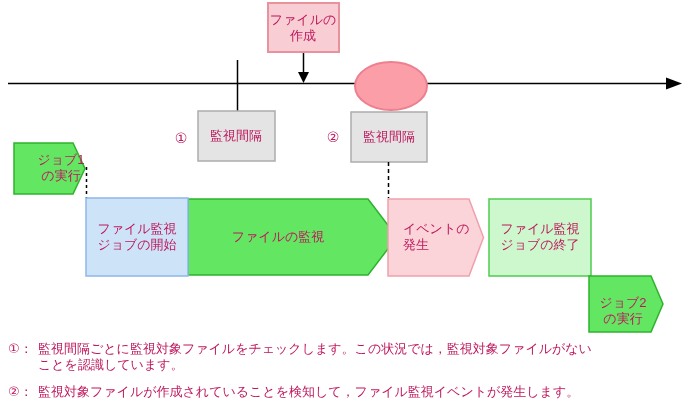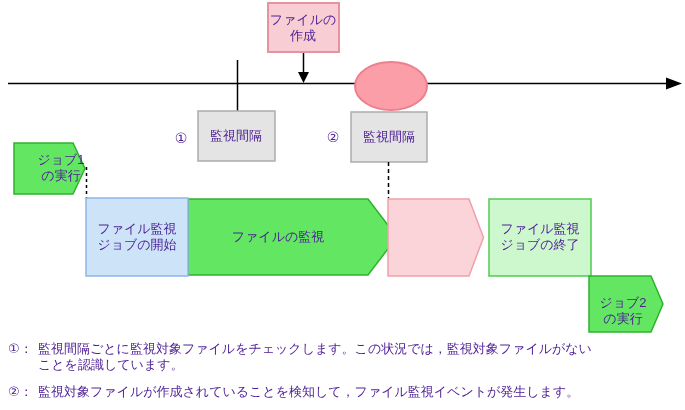--- a/index.html
+++ b/index.html
@@ -1,18 +1,18 @@
 <!DOCTYPE html>
 <html><head>
 <meta charset="utf-8">
 <style>
   html,body{margin:0;padding:0;background:#fff;}
   #stage{
     position:relative;width:685px;height:410px;background:#ffffff;
-    font-family:"Liberation Sans","DejaVu Sans",sans-serif;color:#4c1d95;
+    font-family:"Liberation Sans","DejaVu Sans",sans-serif;color:#be185d;
     overflow:hidden;
   }
   #shapes{position:absolute;left:0;top:0;}
   .lbl{
     position:absolute;font-size:13px;line-height:16px;text-align:center;
     white-space:pre-line;transform:translate(-50%,-50%);
   }
   .lbl.left{transform:translate(0,-50%);text-align:left;}
   .num{
     position:absolute;font-size:14px;line-height:14px;
@@ -75,20 +75,22 @@
   <div class="lbl" style="left:389px;top:137px">監視間隔</div>
 
   <div class="lbl" style="left:61px;top:168px">ジョブ1
 の実行</div>
 
   <div class="lbl" style="left:137px;top:237px">ファイル監視
 ジョブの開始</div>
 
   <div class="lbl" style="left:278px;top:237px">ファイルの監視</div>
 
+  <div class="lbl left" style="left:403px;top:237px">イベントの
+発生</div>
 
   <div class="lbl" style="left:540px;top:237px">ファイル監視
 ジョブの終了</div>
 
   <div class="lbl" style="left:623px;top:311px">ジョブ2
 の実行</div>
 
   <div class="note" style="top:341px">
     <span class="note-marker">①：</span>
     <span class="note-text">監視間隔ごとに監視対象ファイルをチェックします。この状況では，監視対象ファイルがない

